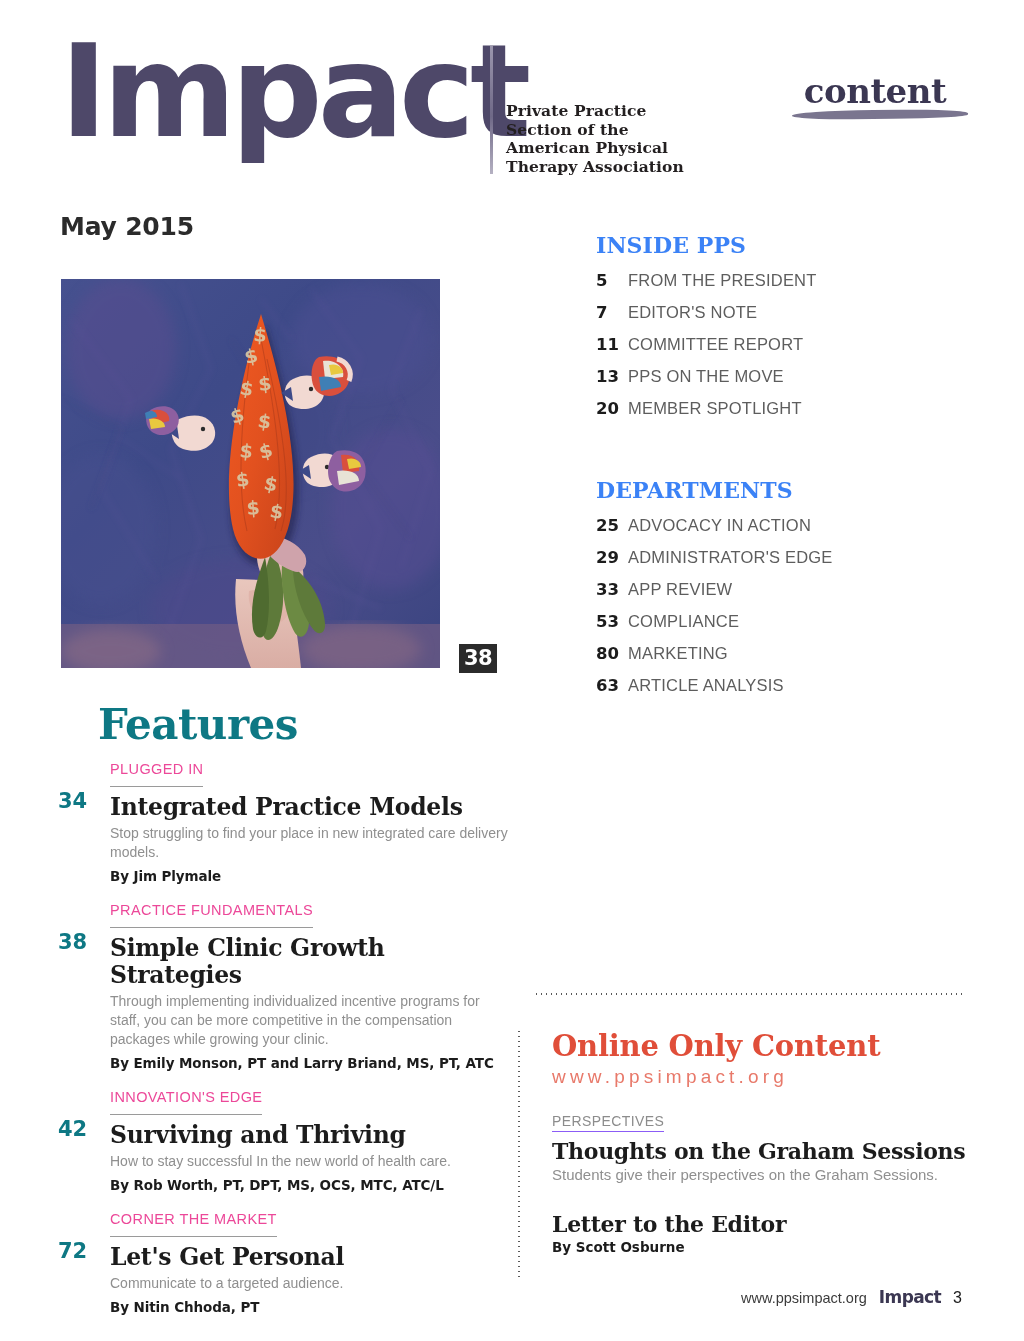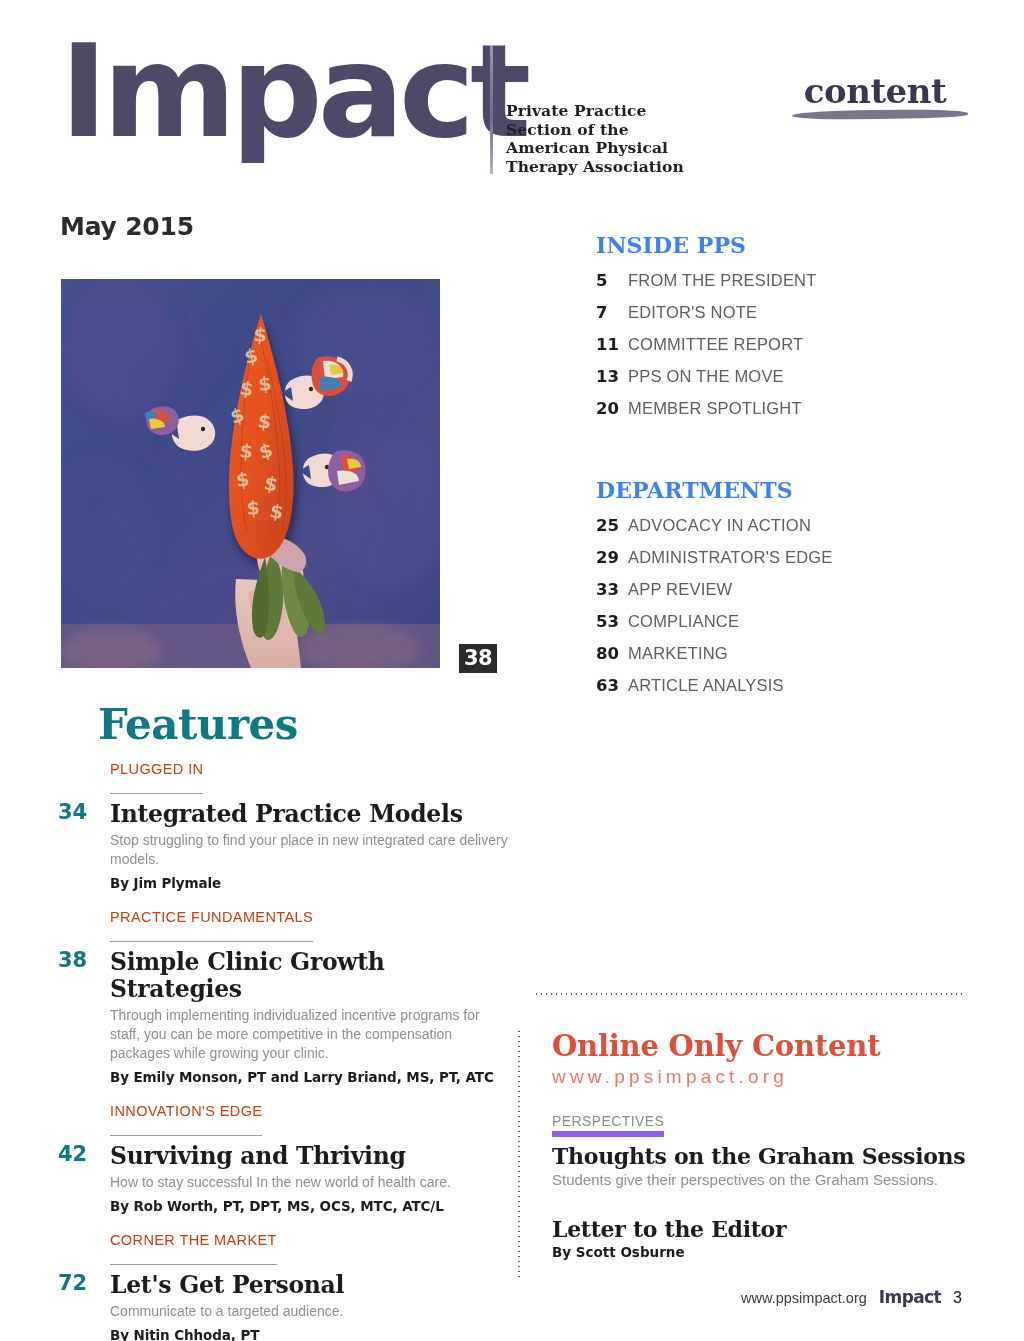--- a/index.html
+++ b/index.html
@@ -152,35 +152,34 @@
   }
   .feature {
     position: relative;
     padding-left: 52px;
     margin-bottom: 17px;
   }
   .feature-kicker {
     display: inline-block;
     font-family: "Liberation Sans", sans-serif;
     font-size: 14.5px;
-    color: #c2410c;
+    color: #ec4899;
     letter-spacing: 0.4px;
     border-bottom: 1px solid #9a9a9a;
-    padding-bottom: 16px;
+    padding-bottom: 9px;
     margin-bottom: 7px;
   }
   .feature-page {
     position: absolute;
     left: 0;
     top: 29px;
     font-family: "DejaVu Sans", sans-serif;
     font-weight: bold;
     font-size: 21px;
     color: #0e7884;
-    margin-top: 11px;
   }
   .feature-title {
     font-family: "DejaVu Serif", serif;
     font-weight: bold;
     font-size: 23.5px;
     color: #1c1c1c;
     letter-spacing: -0.3px;
     line-height: 1.15;
     margin-bottom: 3px;
   }
@@ -276,21 +275,21 @@
     margin-top: 5px;
     margin-bottom: 24px;
   }
   .online-item { margin-bottom: 18px; }
   .online-kicker {
     display: inline-block;
     font-family: "Liberation Sans", sans-serif;
     font-size: 14px;
     color: #8c8c8c;
     letter-spacing: 0.4px;
-    border-bottom: 6px solid #8b5cf6;
+    border-bottom: 1px solid #8b5cf6;
     padding-bottom: 2px;
     margin-bottom: 6px;
   }
   .online-title {
     font-family: "DejaVu Serif", serif;
     font-weight: bold;
     font-size: 22px;
     color: #1c1c1c;
     letter-spacing: -0.3px;
     margin-bottom: 2px;

